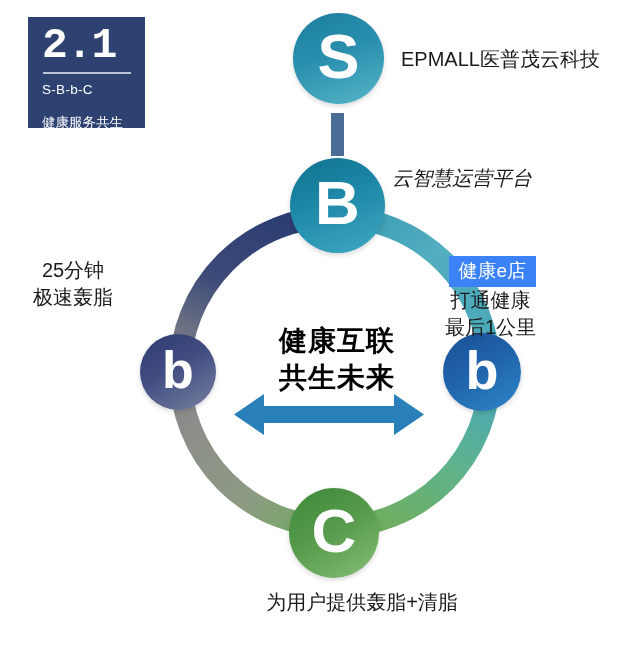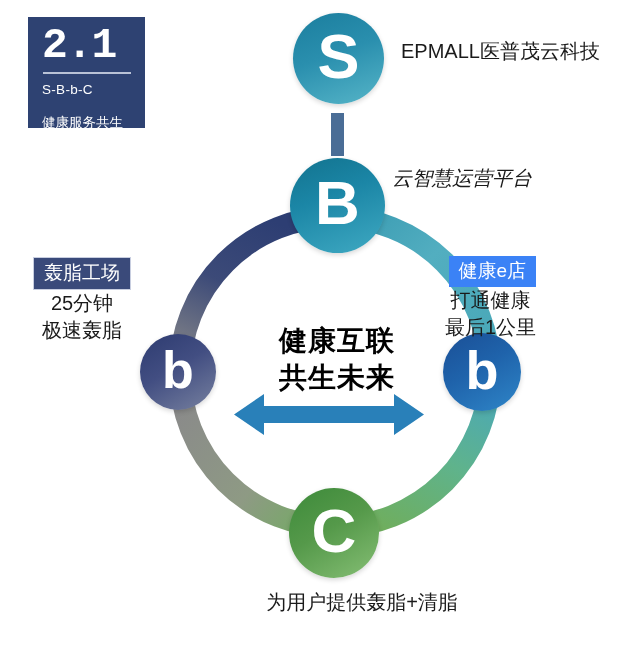--- a/index.html
+++ b/index.html
@@ -118,21 +118,21 @@
     background: #4a6d96;
   }
 
   
   .node-caption {
     position: absolute;
     font-size: 20px;
     color: #1a1a1a;
     white-space: nowrap;
   }
-  #caption-s { left: 401px; top: 38px; }
+  #caption-s { left: 401px; top: 46px; }
   #caption-b { left: 392px; top: 165px; font-style: italic; }
 
   
   .side-block {
     position: absolute;
     text-align: center;
     white-space: nowrap;
   }
   .tag {
     display: inline-block;
@@ -253,21 +253,20 @@
 
 <div class="node" id="node-b-right">
   <span class="glyph">b</span>
 </div>
 
 <div class="node" id="node-c">
   <span class="glyph">C</span>
 </div>
 
 <div class="side-block" id="block-left">
-  <span class="tag tag-left">轰脂工场</span>
   <div class="side-desc">25分钟</div>
   <div class="side-desc">极速轰脂</div>
 </div>
 
 <div class="side-block" id="block-right">
   <span class="tag tag-right">健康e店</span>
   <div class="side-desc">打通健康</div>
   <div class="side-desc">最后1公里</div>
 </div>
 

